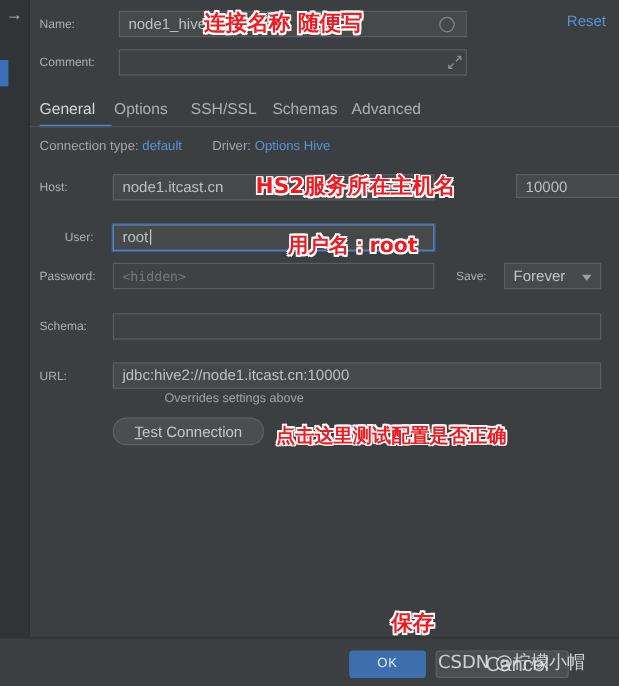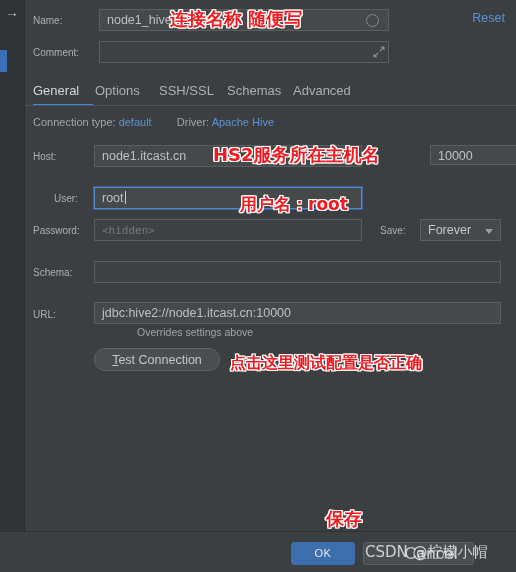--- a/index.html
+++ b/index.html
@@ -315,21 +315,21 @@
       <div class="tab" style="left:268px;">Advanced</div>
       <div class="tab-underline" style="left:8px; width:60px;"></div>
     </div>
     <div class="tabs-hr"></div>
 
     <div class="meta">
       <span>Connection type:</span>
       <a href="#">default</a>
       <span class="gap"></span>
       <span>Driver:</span>
-      <a href="#">Apache Hive</a>
+      <a href="#">Options Hive</a>
     </div>
 
     <div class="flabel" style="left:8px; top:149px;">Host:</div>
     <div class="field" style="left:69px; top:145px; width:268px; height:22px;">
       <span>node1.itcast.cn</span>
     </div>
     <div class="field" style="left:369px; top:145px; width:107px; height:20px;margin-left:36px;">
       <span>10000</span>
     </div>
 

